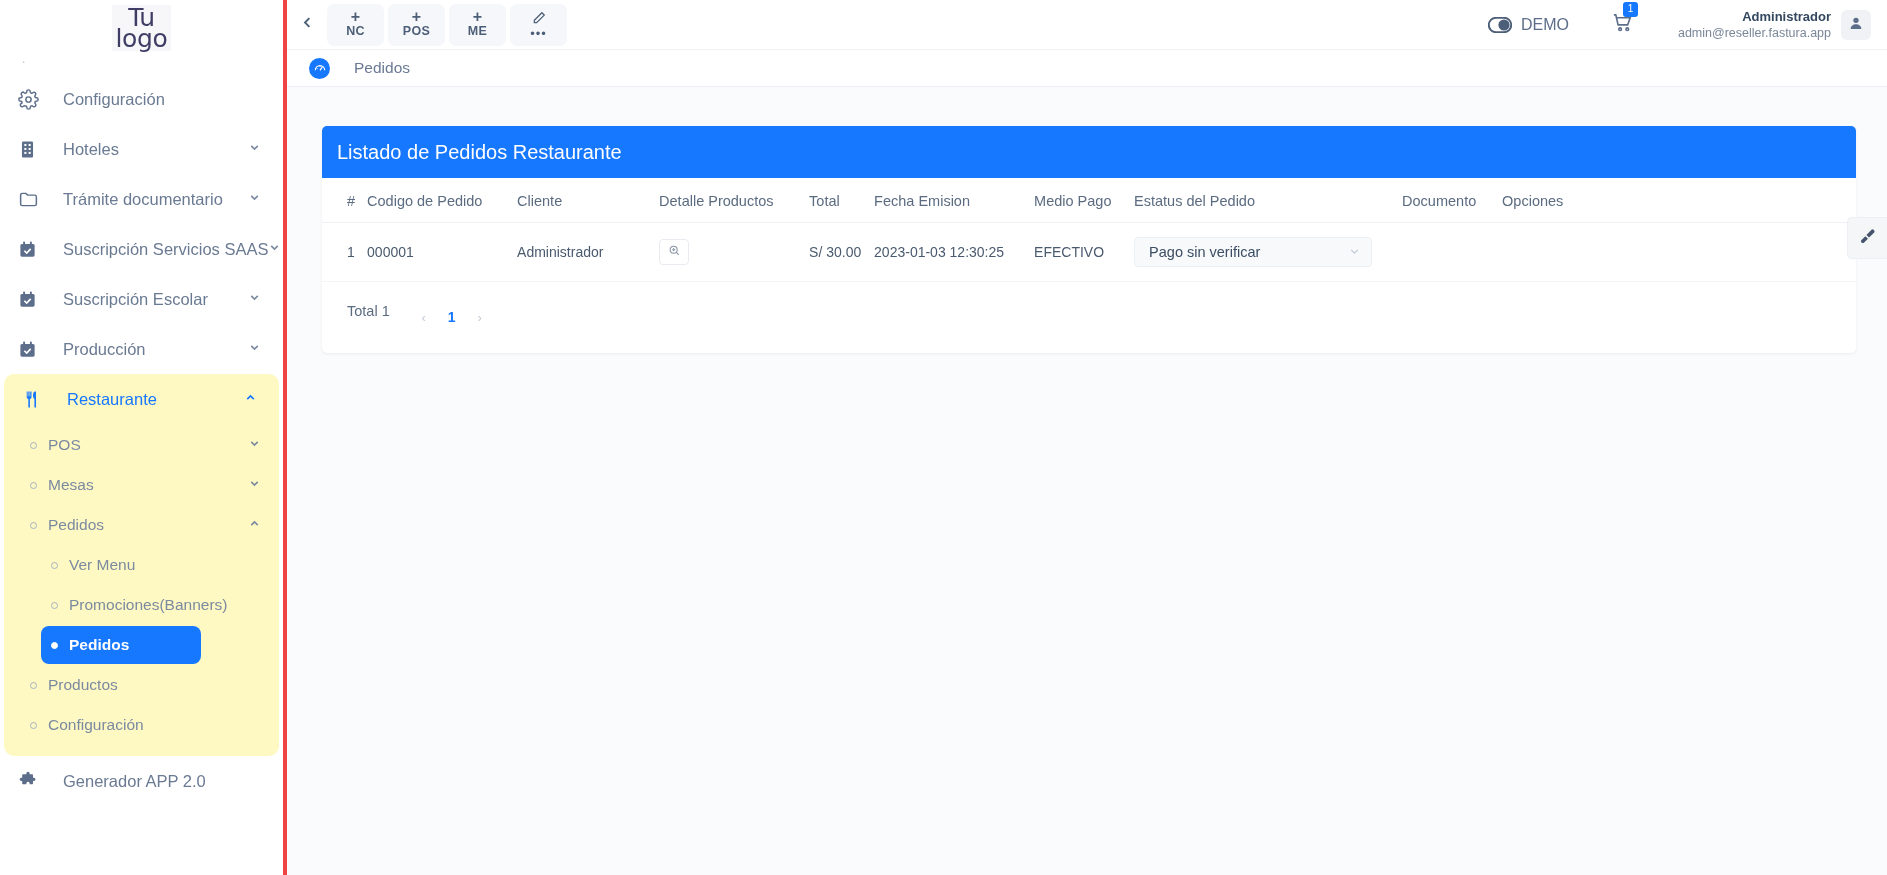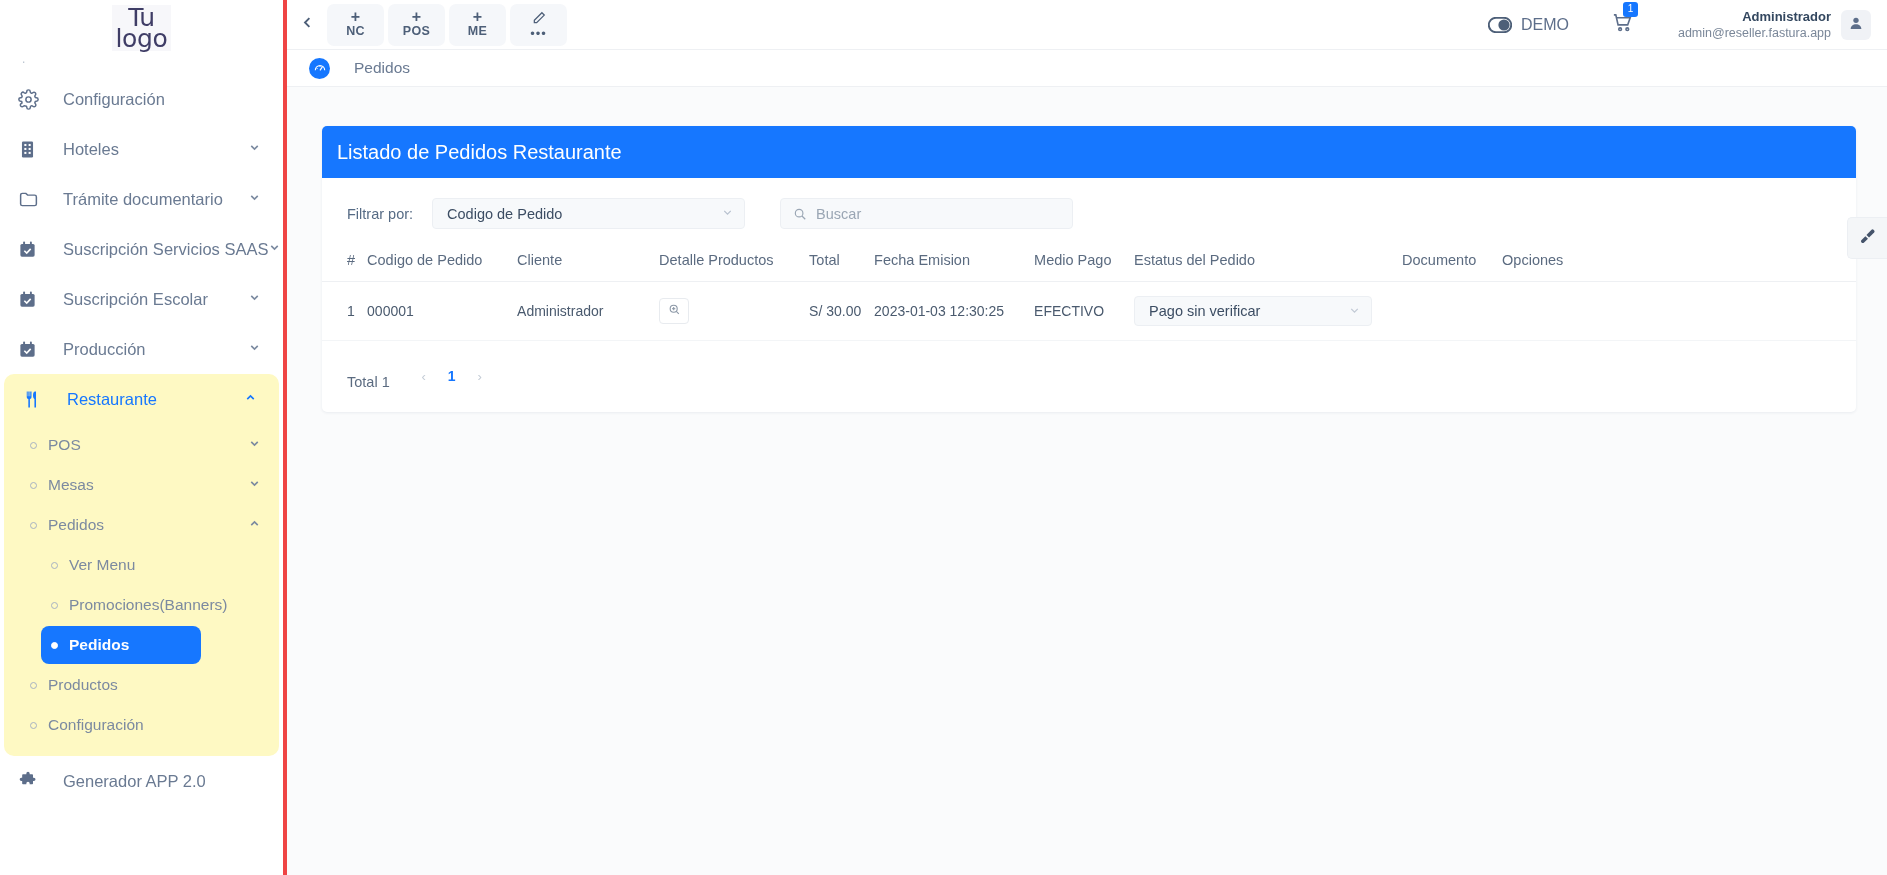--- a/index.html
+++ b/index.html
@@ -214,21 +214,21 @@
   }
   .status-select {
     width: 238px; height: 30px;
     background: #f7f9fb; border: 1px solid #eceff3; border-radius: 4px;
     display: flex; align-items: center; padding: 0 10px 0 14px;
     font-size: 14.5px; color: #3c4d63; cursor: pointer;
   }
   .status-select .val { flex: 1; }
   .status-select .caret { color: #c2cad5; font-size: 11px; }
 
-  .pager { display:flex; align-items:flex-end; padding: 21px 0 22px 25px; }
+  .pager { display:flex; align-items:flex-start; padding: 21px 0 22px 25px; }
   .pager .total { font-size: 14.5px; color: #5b6b80; margin-right: 20px; }
   .pg { width: 28px; height: 28px; display:flex;align-items:center;justify-content:center;
         color:#c4ccd6; font-size: 13px; cursor:pointer;}
   .pg.num { color:#1677ff; font-weight:bold; font-size:14px; }
 
   .edge-btn {
     position: absolute; right: 0px; top: 130px;
     width: 40px; height: 42px;
     background: #f4f6f8; border:1px solid #eceff3; border-right:0;
     border-radius: 5px 0 0 5px;
@@ -520,40 +520,20 @@
     <span class="bc-label">Pedidos</span>
   </div>
 
   <div class="page-body">
     <div class="card">
 
       <div class="card-head">
         <span>Listado de Pedidos Restaurante</span>
       </div>
 
-      <div class="filter-row">
-        <span class="filter-lbl">Filtrar por:</span>
-        <div class="select-box">
-          <span class="val">Codigo de Pedido</span>
-          <span class="caret">
-            <svg width="13" height="13" viewBox="0 0 24 24" fill="none" stroke="#b8c2cf" stroke-width="2.4">
-                <polyline points="6 9 12 15 18 9"></polyline>
-              </svg>
-          </span>
-        </div>
-        <div class="search-box">
-          <span class="sic">
-            <svg width="14" height="14" viewBox="0 0 24 24" fill="none" stroke="#9aa6b4" stroke-width="2">
-              <circle cx="10.5" cy="10.5" r="6.5"></circle>
-                <line x1="15.4" y1="15.4" x2="21" y2="21"></line>
-            </svg>
-          </span>
-          <input type="text" value="" placeholder="Buscar" style="">
-        </div>
-      </div>
 
       <table class="grid">
         <thead>
           <tr>
             <th class="col-num">#</th>
             <th class="col-cod">Codigo de Pedido</th>
             <th class="col-cli">Cliente</th>
             <th class="col-det">Detalle Productos</th>
             <th class="col-tot">Total</th>
             <th class="col-fec">Fecha Emision</th>

